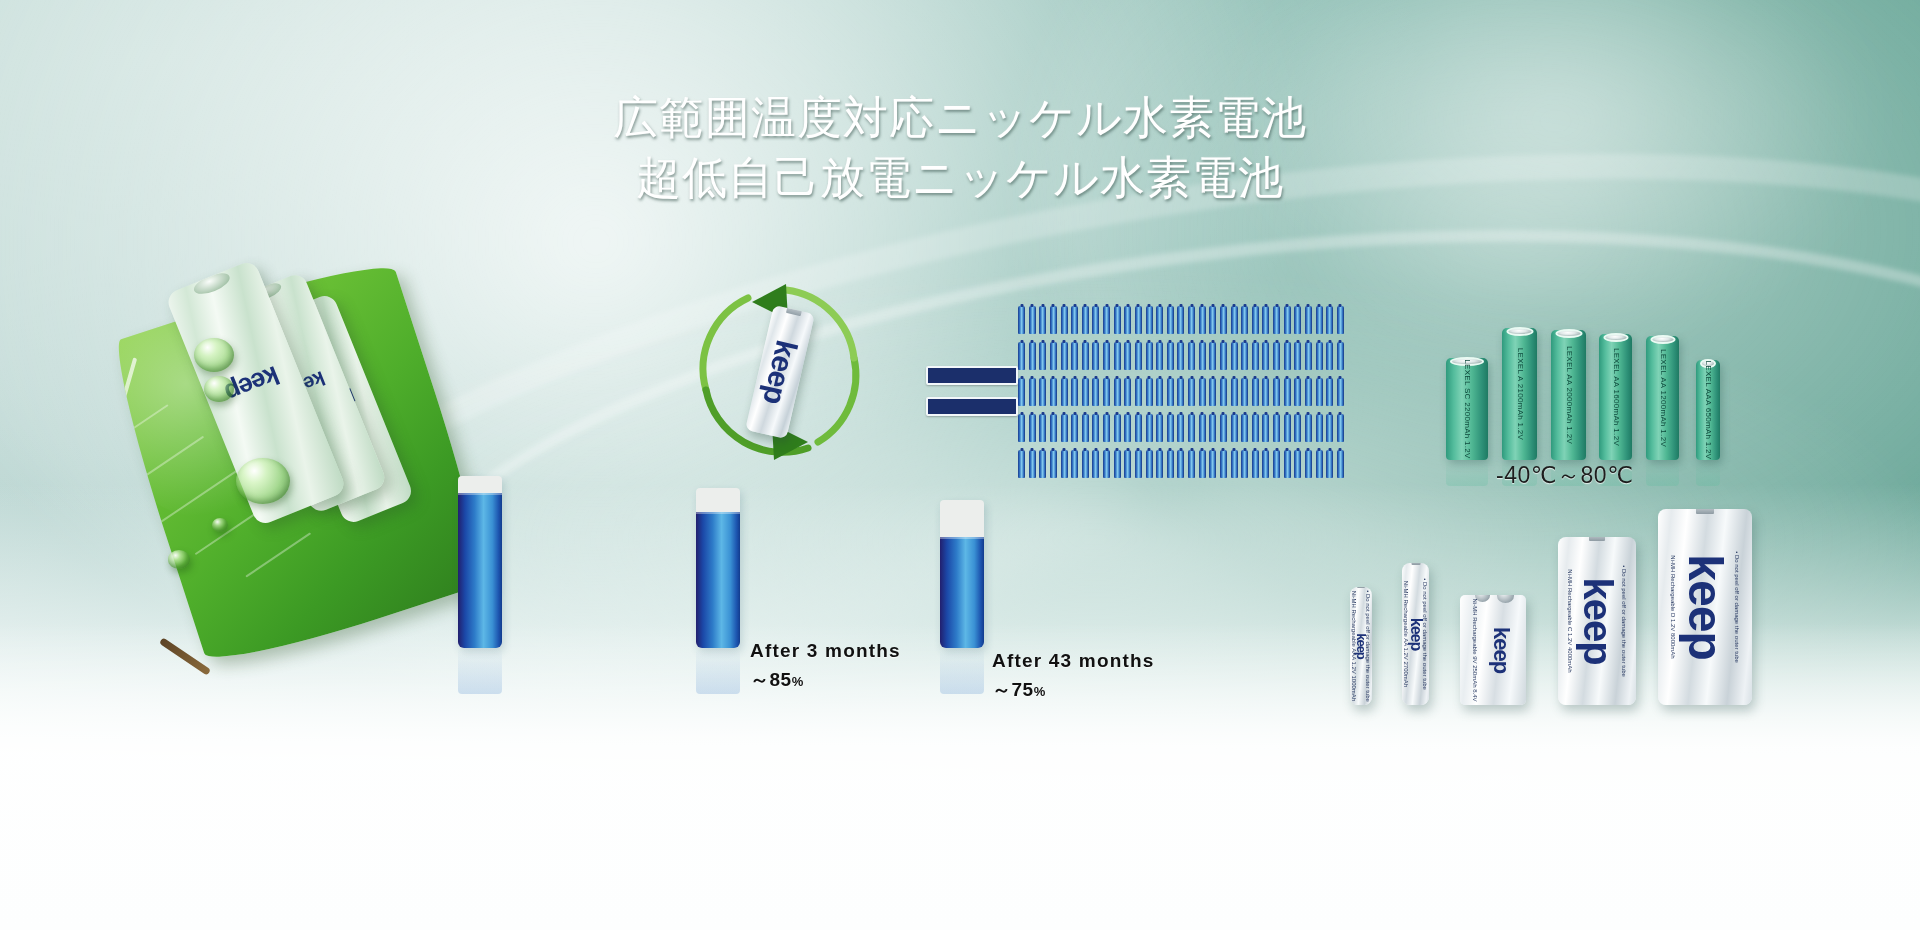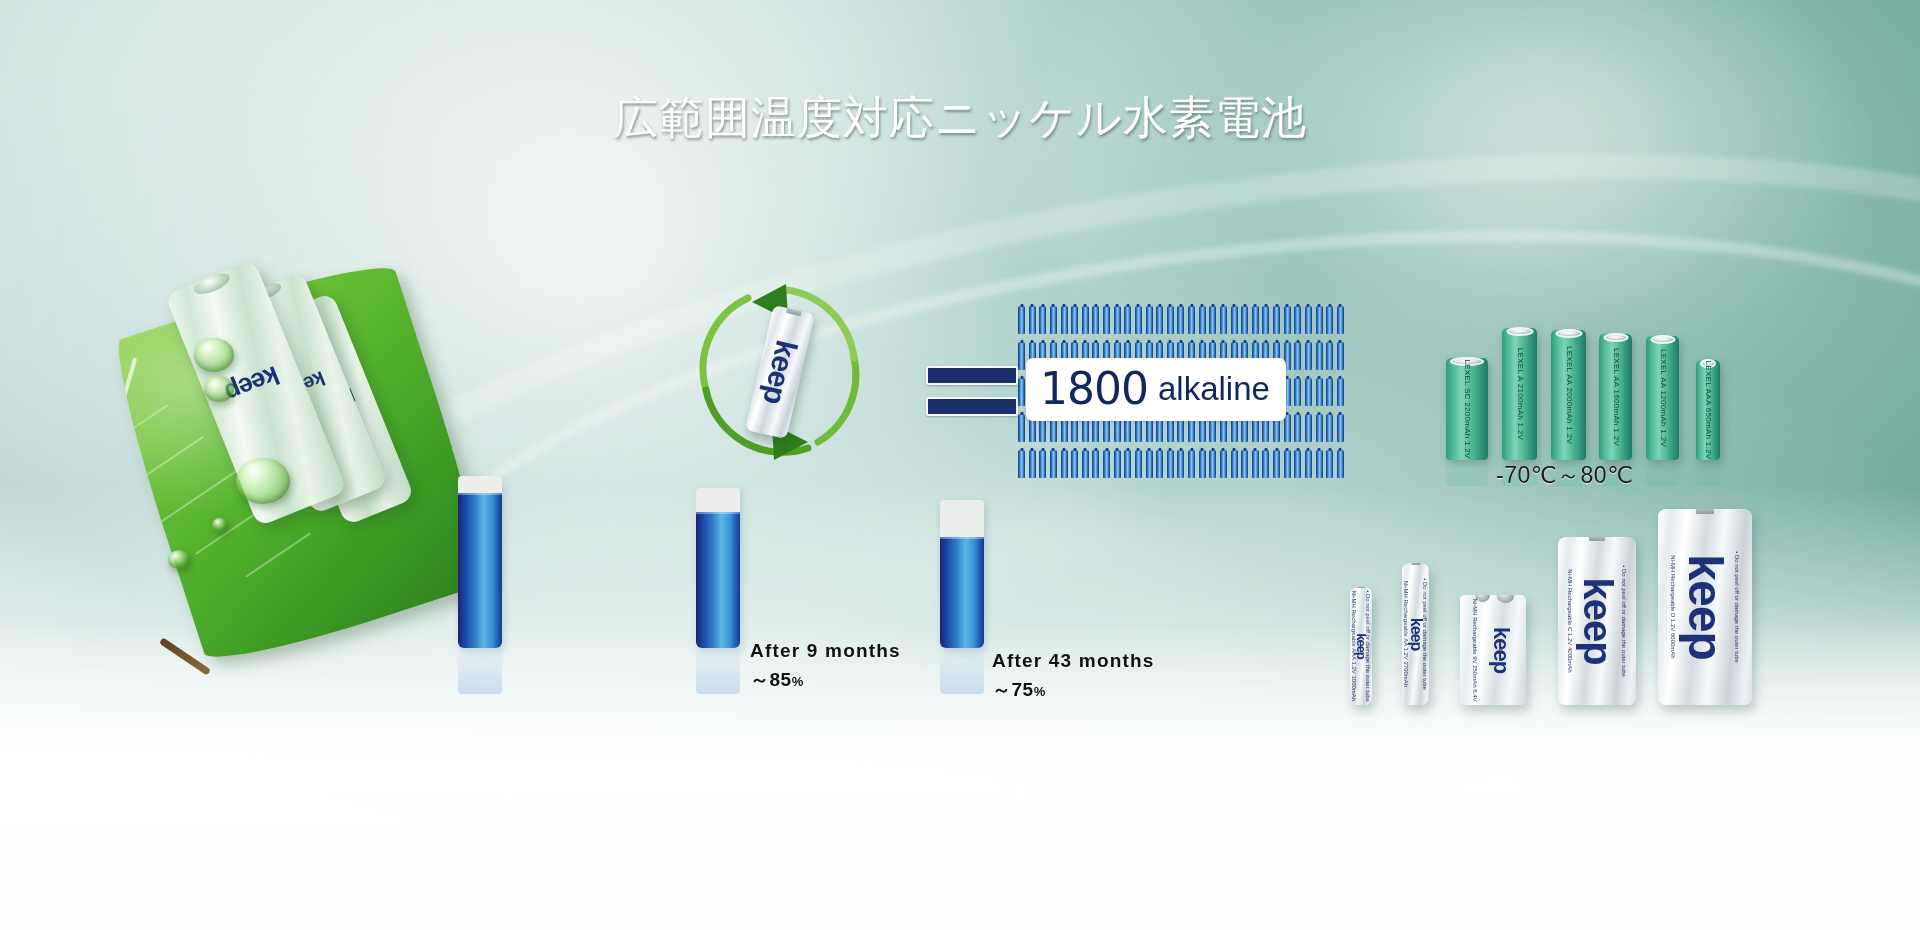--- a/index.html
+++ b/index.html
@@ -163,20 +163,21 @@
   <div class="arc arc3"></div>
   <div class="arc arc1"></div>
   <div class="arc arc2"></div>
   <div class="bg-sweep sw3"></div>
   <div class="glow-tr"></div>
   <div class="bg-lower"></div>
   <div class="floor"></div>
 
   <div class="title-wrap">
     <div class="title-line">広範囲温度対応ニッケル水素電池</div>
+    <div class="title-line">超低自己放電ニッケル水素電池</div>
   </div>
 
   <div class="leaf-group">
     <div class="leaf">
       <div class="leaf-hl"></div>
       <div class="leaf-vein"></div>
       <div class="leaf-sub" style="left:14%;top:22%;height:120px;transform:rotate(74deg);"></div>
       <div class="leaf-sub" style="left:22%;top:34%;height:118px;transform:rotate(74deg);"></div>
       <div class="leaf-sub" style="left:30%;top:46%;height:110px;transform:rotate(74deg);"></div>
       <div class="leaf-sub" style="left:38%;top:58%;height:96px;transform:rotate(74deg);"></div>
@@ -385,23 +386,20 @@
           <div class="mini"></div>
           <div class="mini"></div>
           <div class="mini"></div>
           <div class="mini"></div>
           <div class="mini"></div>
           <div class="mini"></div>
           <div class="mini"></div>
           <div class="mini"></div>
         </div>
       </div>
-    <div class="alk-label">
-      <span class="alk-num">1800</span><span class="alk-word">alkaline</span>
-    </div>
   </div>
 
   <div class="cells" id="green-cells">
       <div class="cell" style="left: 0px; width: 42px; height: 102px;">
         <div class="cell-top" style="width: 34px;"></div>
         <div class="cell-txt">LEXEL SC 2200mAh 1.2V</div>
         <div class="cell-refl"></div>
       </div>
       <div class="cell" style="left: 56px; width: 35px; height: 132px;">
         <div class="cell-top" style="width: 27px;"></div>
@@ -422,21 +420,21 @@
         <div class="cell-top" style="width: 25px;"></div>
         <div class="cell-txt">LEXEL AA 1200mAh 1.2V</div>
         <div class="cell-refl"></div>
       </div>
       <div class="cell" style="left: 250px; width: 24px; height: 100px;">
         <div class="cell-top" style="width: 16px;"></div>
         <div class="cell-txt">LEXEL AAA 650mAh 1.2V</div>
         <div class="cell-refl"></div>
       </div>
     </div>
-  <div class="temp">-70℃～80℃</div>
+  <div class="temp">-40℃～80℃</div>
 
   <div class="family" id="silver-family">
       <div class="sb" style="left: 0px; width: 22px; height: 118px;">
         <div class="sb-cap" style="width: 8px; height: 5px;"></div>
         <div class="sb-logo" style="font-size: 13px;">keep</div>
         <div class="sb-spec">Ni-MH Rechargeable AAA 1.2V 1000mAh</div>
         <div class="sb-warn">• Do not peel off or damage the outer tube</div>
       </div>
       <div class="sb" style="left: 52px; width: 27px; height: 142px;">
         <div class="sb-cap" style="width: 9px; height: 6px;"></div>
@@ -469,21 +467,21 @@
         <div class="bar-nub"></div>
         <div class="bar-fill" style="height: 90%;"></div>
       </div>
       <div class="bar-refl" style="left: 458px; top: 648px;"></div>
       <div class="bar" style="left: 696px; top: 488px; height: 160px;">
         <div class="bar-nub"></div>
         <div class="bar-fill" style="height: 85%;"></div>
       </div>
       <div class="bar-refl" style="left: 696px; top: 648px;"></div>
       <div class="bar-label" style="left: 750px; top: 640px;">
-        <div class="bl-title">After 9 months</div>
+        <div class="bl-title">After 3 months</div>
         <div class="bl-pct">～85<span class="u">%</span></div>
       </div>
       <div class="bar" style="left: 940px; top: 500px; height: 148px;">
         <div class="bar-nub"></div>
         <div class="bar-fill" style="height: 75%;"></div>
       </div>
       <div class="bar-refl" style="left: 940px; top: 648px;"></div>
       <div class="bar-label" style="left: 992px; top: 650px;">
         <div class="bl-title">After 43 months</div>
         <div class="bl-pct">～75<span class="u">%</span></div>

